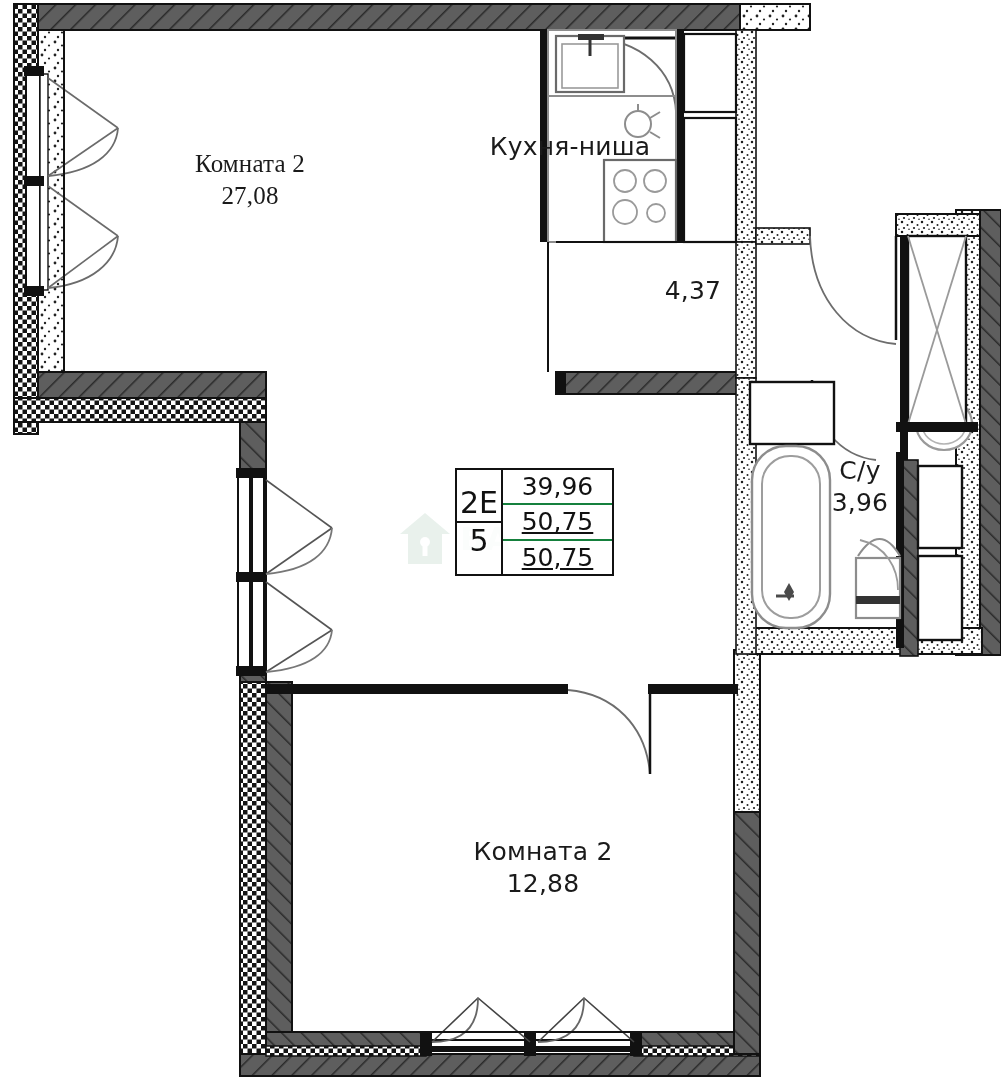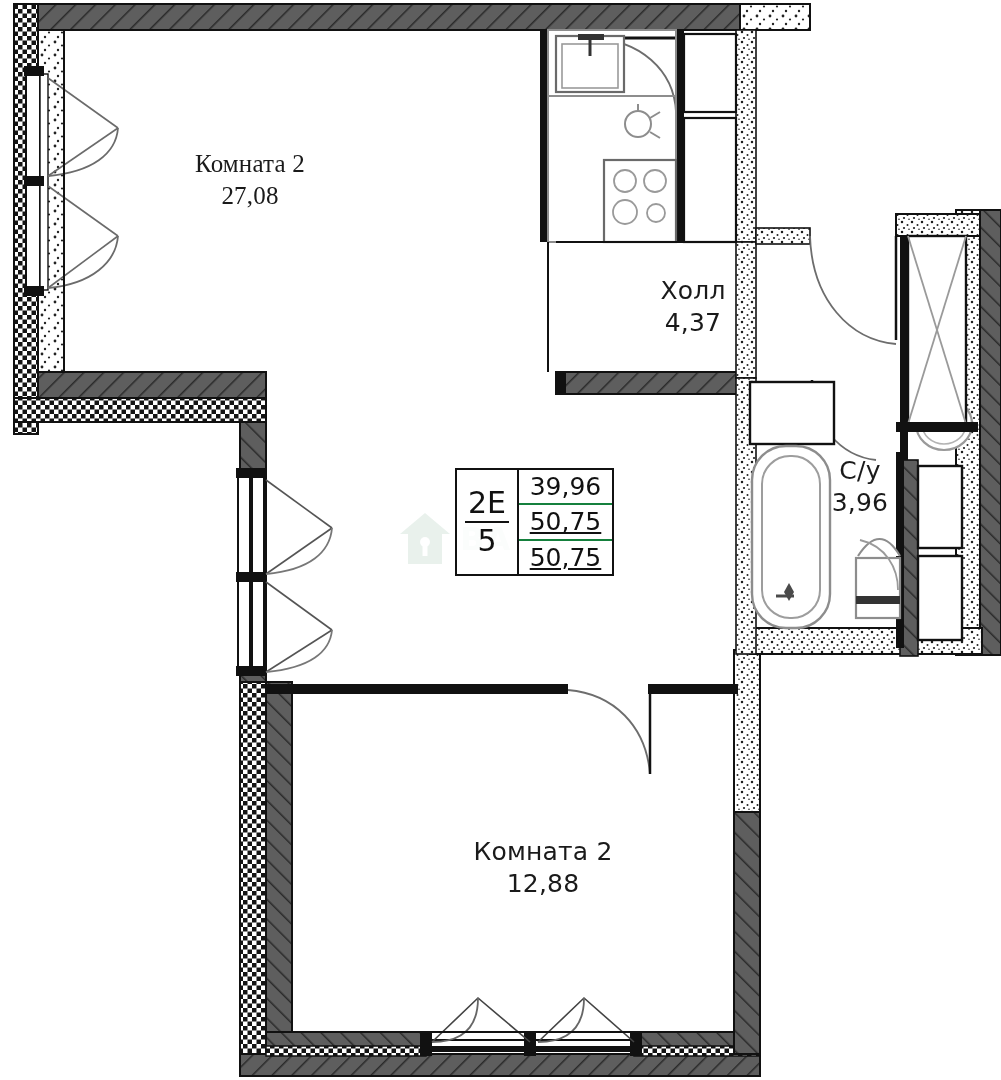--- a/index.html
+++ b/index.html
@@ -6,21 +6,21 @@
   body{font-family:"DejaVu Sans", sans-serif;}
   #plan-root{position:relative;width:1001px;height:1080px;background:#ffffff;overflow:hidden;}
   #plan-svg{position:absolute;left:0;top:0;width:1001px;height:1080px;}
   .room-label{position:absolute;text-align:center;color:#1a1a1a;font-family:"DejaVu Sans", sans-serif;
               line-height:1.28;white-space:nowrap;user-select:none;}
   .room-label .rl-name{font-size:25px;letter-spacing:.2px;}
   .room-label .rl-area{font-size:25px;letter-spacing:.2px;}
   #badge{position:absolute;left:455px;top:468px;width:159px;height:108px;
          border:2px solid #111;background:rgba(255,255,255,0.82);
          display:flex;box-sizing:border-box;}
-  #badge .b-left{width:62px;box-sizing:border-box;border-right:2px solid #111;
+  #badge .b-left{width:46px;box-sizing:border-box;border-right:2px solid #111;
                  display:flex;flex-direction:column;align-items:center;justify-content:center;text-align:center;}
   #badge .b-left .b-type{font-size:30px;line-height:1;color:#111;padding-bottom:1px;}
   #badge .b-left .b-rule{width:44px;height:2px;background:#111;margin:2px 0;}
   #badge .b-left .b-floor{font-size:30px;line-height:1;color:#111;padding-top:1px;}
   #badge .b-right{flex:1;display:flex;flex-direction:column;box-sizing:border-box;}
   #badge .b-cell{flex:1;display:flex;align-items:center;justify-content:center;
                  font-size:25px;color:#111;box-sizing:border-box;}
   #badge .b-cell + .b-cell{border-top:2px solid #15803d;text-decoration:underline;}
   #watermark{position:absolute;left:398px;top:500px;width:240px;height:78px;
              display:flex;align-items:center;gap:8px;opacity:.10;pointer-events:none;}
@@ -250,24 +250,24 @@
       <path d="M734 694 L734 812"></path>
     </g>
   </svg>
 
   <div class="room-label" style="left:150px;top:148px;width:200px;font-family:Liberation Serif, serif;">
     <div class="rl-name">Комната 2</div>
     <div class="rl-area">27,08</div>
   </div>
 
   <div class="room-label" style="left:475px;top:131px;width:190px;">
+    <div class="rl-name">Кухня-ниша</div>
   </div>
 
   <div class="room-label" style="left:618px;top:275px;width:150px;">
-    <div class="rl-name">Холл</div>
     <div class="rl-area">4,37</div>
   </div>
 
   <div class="room-label" style="left:805px;top:455px;width:110px;">
     <div class="rl-name">С/у</div>
     <div class="rl-area">3,96</div>
   </div>
 
   <div class="room-label" style="left:443px;top:836px;width:200px;">
     <div class="rl-name">Комната 2</div>

